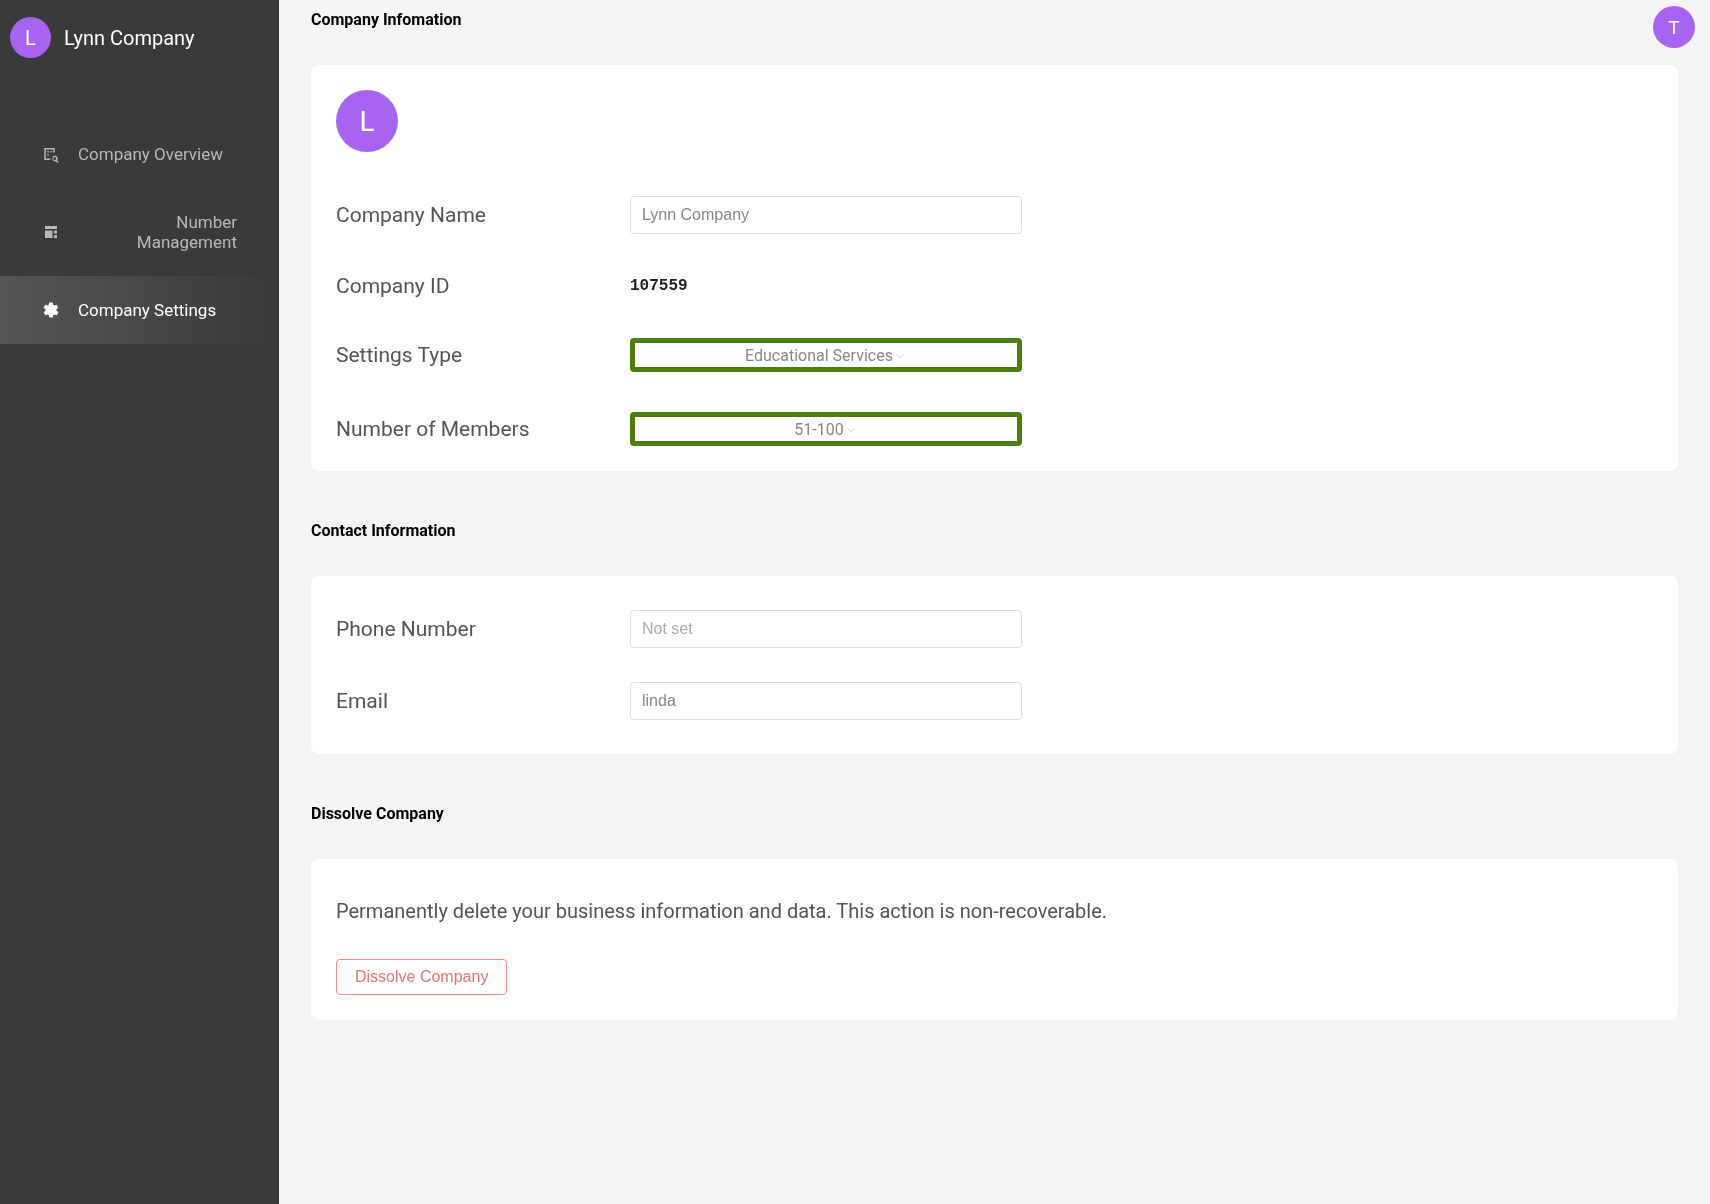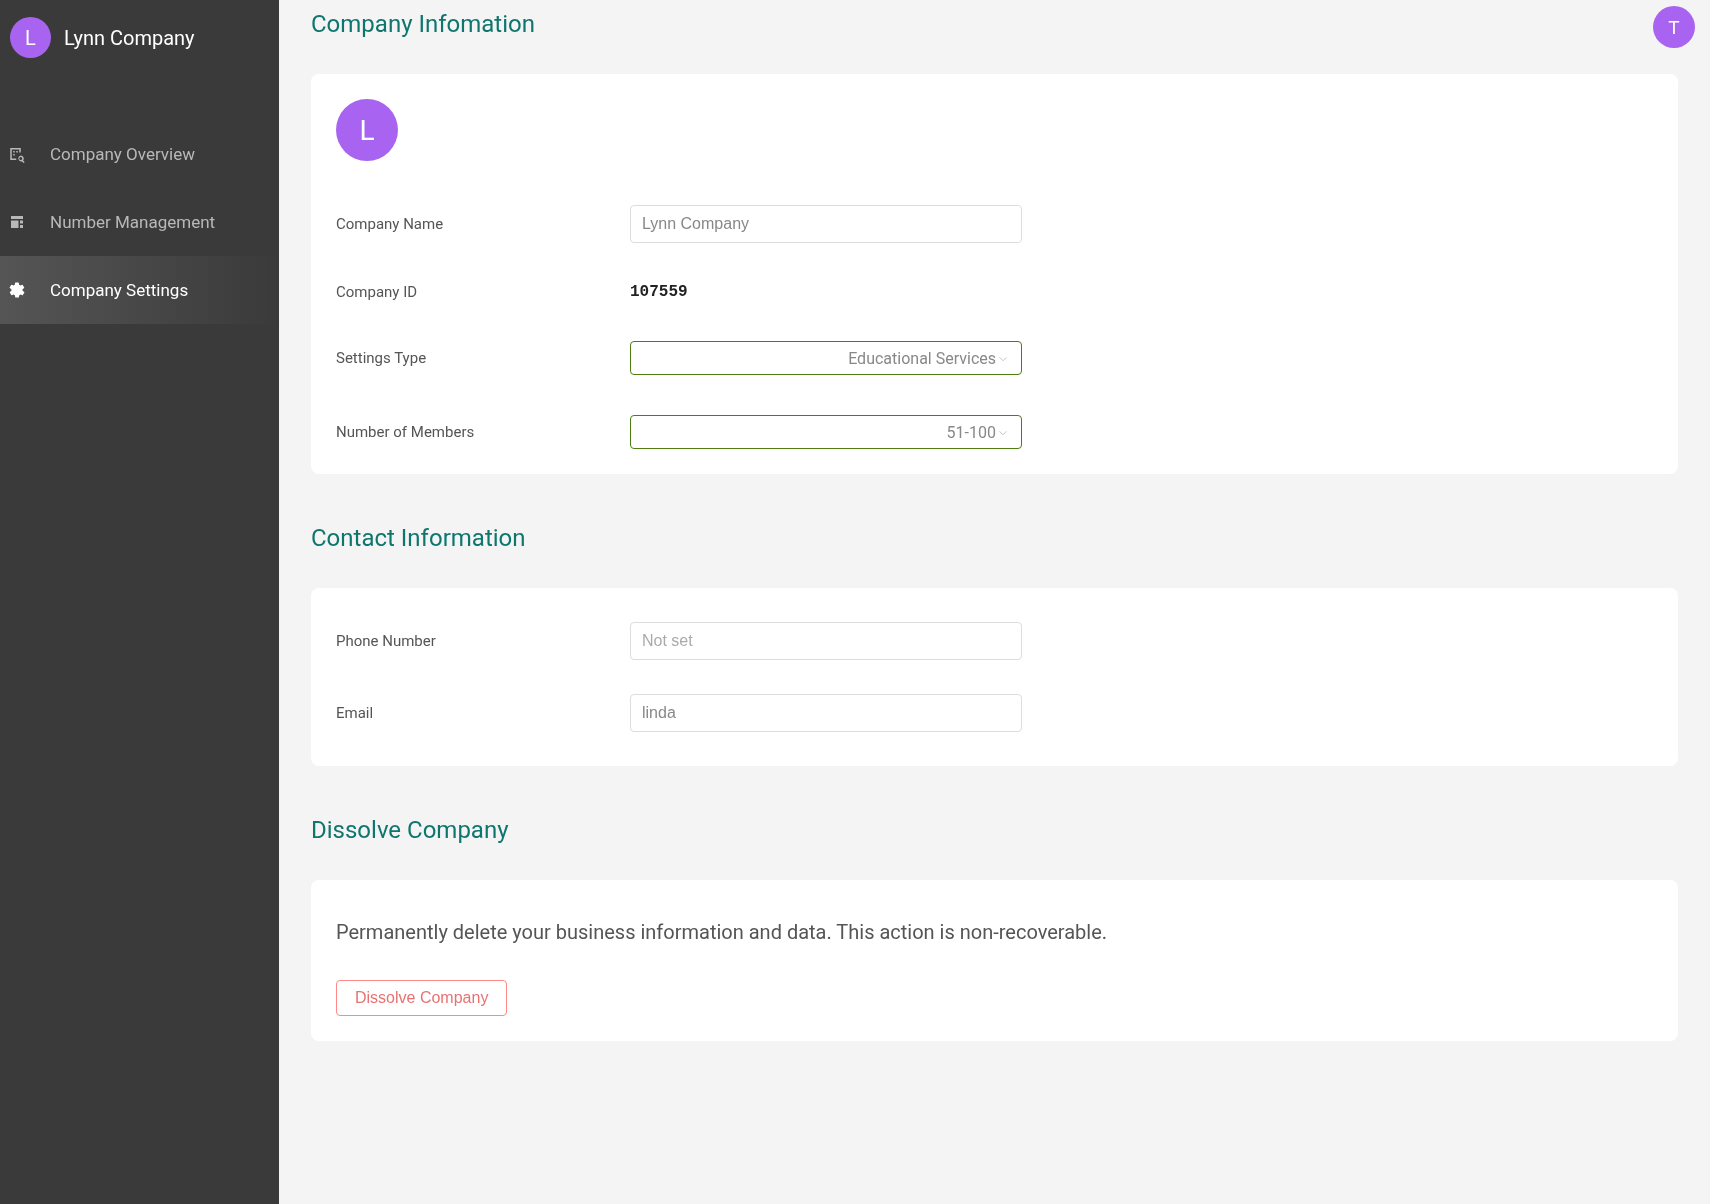--- a/index.html
+++ b/index.html
@@ -41,25 +41,26 @@
       font-size: 20px;
       font-weight: 400;
       color: #fff;
     }
     .sidebar-nav {
       margin-top: 45px;
     }
     .nav-item {
       display: flex;
       align-items: center;
-      padding: 24px 8px;
-      gap: 24px;
+      padding: 24px 42px;
+      gap: 18px;
       color: #b8b8b8;
       font-size: 17px;
       cursor: pointer;
+      text-align: right;
     }
     .nav-item.active {
       background: linear-gradient(90deg, #555 0%, #3a3a3a 100%);
       color: #fff;
     }
     .nav-icon {
       width: 18px;
       height: 18px;
       display: flex;
       align-items: center;
@@ -84,23 +85,23 @@
       border-radius: 50%;
       background: #a864f0;
       display: flex;
       align-items: center;
       justify-content: center;
       color: #fff;
       font-size: 19px;
       cursor: pointer;
     }
     .section-title {
-      font-size: 24px;
-      color: #0f766e;
-      font-weight: 400;
+      font-size: 16px;
+      color: #000000;
+      font-weight: 700;
       margin-top: 10px;
       margin-bottom: 36px;
     }
     .section-title.mt {
       margin-top: 50px;
       margin-bottom: 36px;
     }
     .card {
       background: #fff;
       border-radius: 8px;
@@ -121,21 +122,21 @@
     .form-row {
       display: flex;
       align-items: center;
       margin-bottom: 40px;
     }
     .form-row:last-child {
       margin-bottom: 0;
     }
     .form-label {
       width: 294px;
-      font-size: 15px;
+      font-size: 21px;
       color: #555;
     }
     .form-input {
       width: 392px;
       height: 38px;
       border: 1px solid #ddd;
       border-radius: 4px;
       padding: 0 11px;
       font-size: 16px;
       color: #888;
@@ -143,28 +144,28 @@
     }
     .form-value-static {
       font-size: 16px;
       color: #222;
       font-weight: 700;
       font-family: Liberation Mono, monospace;
     }
     .form-select {
       width: 392px;
       height: 34px;
-      border: 1px solid #4d7c0f;
+      border: 5px solid #4d7c0f;
       border-radius: 4px;
       padding: 0 11px;
       font-size: 16px;
       color: #888;
       display: flex;
       align-items: center;
-      justify-content: flex-end;
+      justify-content: center;
       cursor: pointer;
       background: #fff;
     }
     .select-chevron {
       color: #bbb;
       width: 14px;
       height: 14px;
     }
     .select-chevron svg {
       width: 14px;

